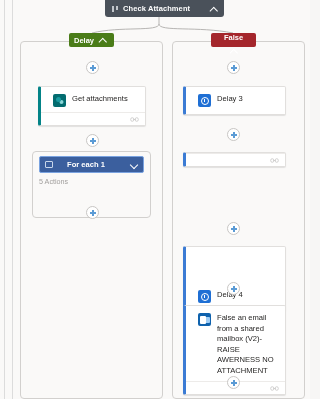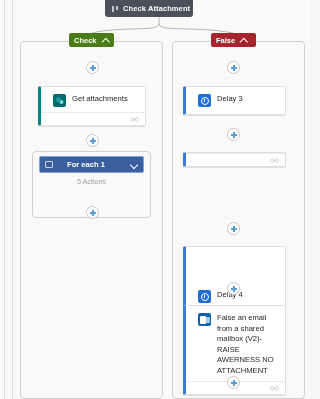--- a/index.html
+++ b/index.html
@@ -28,21 +28,21 @@
     width: 1px;
     background: #dcdcdc;
   }
   .rail.r1 { left: 4px; }
   .rail.r2 { left: 12px; }
 
   
   #cond-header {
     position: absolute;
     left: 105px; top: 0px;
-    width: 88px; height: 17px;
+    width: 119px; height: 17px;
     background: #4a515a;
     border-radius: 0 0 3px 3px;
     display: flex;
     align-items: center;
     gap: 4px;
     padding: 0 6px;
     box-sizing: border-box;
     color: #ffffff;
   }
   #cond-header .ttl {
@@ -98,21 +98,21 @@
     gap: 5px;
     padding: 0 5px;
     box-sizing: border-box;
     border-radius: 2px;
     color: #ffffff;
     font-size: 7.5px;
     font-weight: bold;
   }
   .branch-chip .lbl { white-space: nowrap; }
   #chip-true  { left: 69px;  top: 33px; width: 45px; background: #4a7c18; }
-  #chip-false { left: 211px; top: 33px; width: 45px; background: #a4262c; }
+  #chip-false { left: 211px; top: 33px; width: 45px; background: #a4262c; flex-direction: column; }
   .branch-chip .chev::before { border-color: #ffffff; }
 
   
   .branch-box {
     position: absolute;
     border: 1px solid #d2d0ce;
     border-radius: 4px;
     background: #faf9f8;
     box-sizing: border-box;
   }
@@ -255,21 +255,20 @@
     left: 1.5px; top: 1.5px;
     width: 5px; height: 5px;
     border-right: 1.2px solid #ffffff;
     border-bottom: 1.2px solid #ffffff;
     transform: rotate(45deg);
   }
   #foreach-sub {
     position: absolute;
     left: 39px; top: 177px;
     width: 105px;
-    text-align: center;
     font-size: 7.2px;
     color: #a19f9d;
   }
 
   
   .plus {
     position: absolute;
     width: 13px; height: 13px;
     border-radius: 50%;
     background: #ffffff;
@@ -331,21 +330,21 @@
   <div id="cond-header">
     <span class="cond-ico"></span>
     <span class="ttl">Check Attachment</span>
     <span class="chev"></span>
   </div>
 
   <div class="branch-box" id="box-true"></div>
   <div class="branch-box" id="box-false"></div>
 
   <div class="branch-chip" id="chip-true">
-    <span class="lbl">Check</span>
+    <span class="lbl">Delay</span>
     <span class="chev"></span>
   </div>
   <div class="branch-chip" id="chip-false">
     <span class="lbl">False</span>
     <span class="chev"></span>
   </div>
 
   <div class="card" style="left:38px; top:86px; width:108px;">
     <div class="card-body">
       <span class="app-ico sharepoint"></span>

